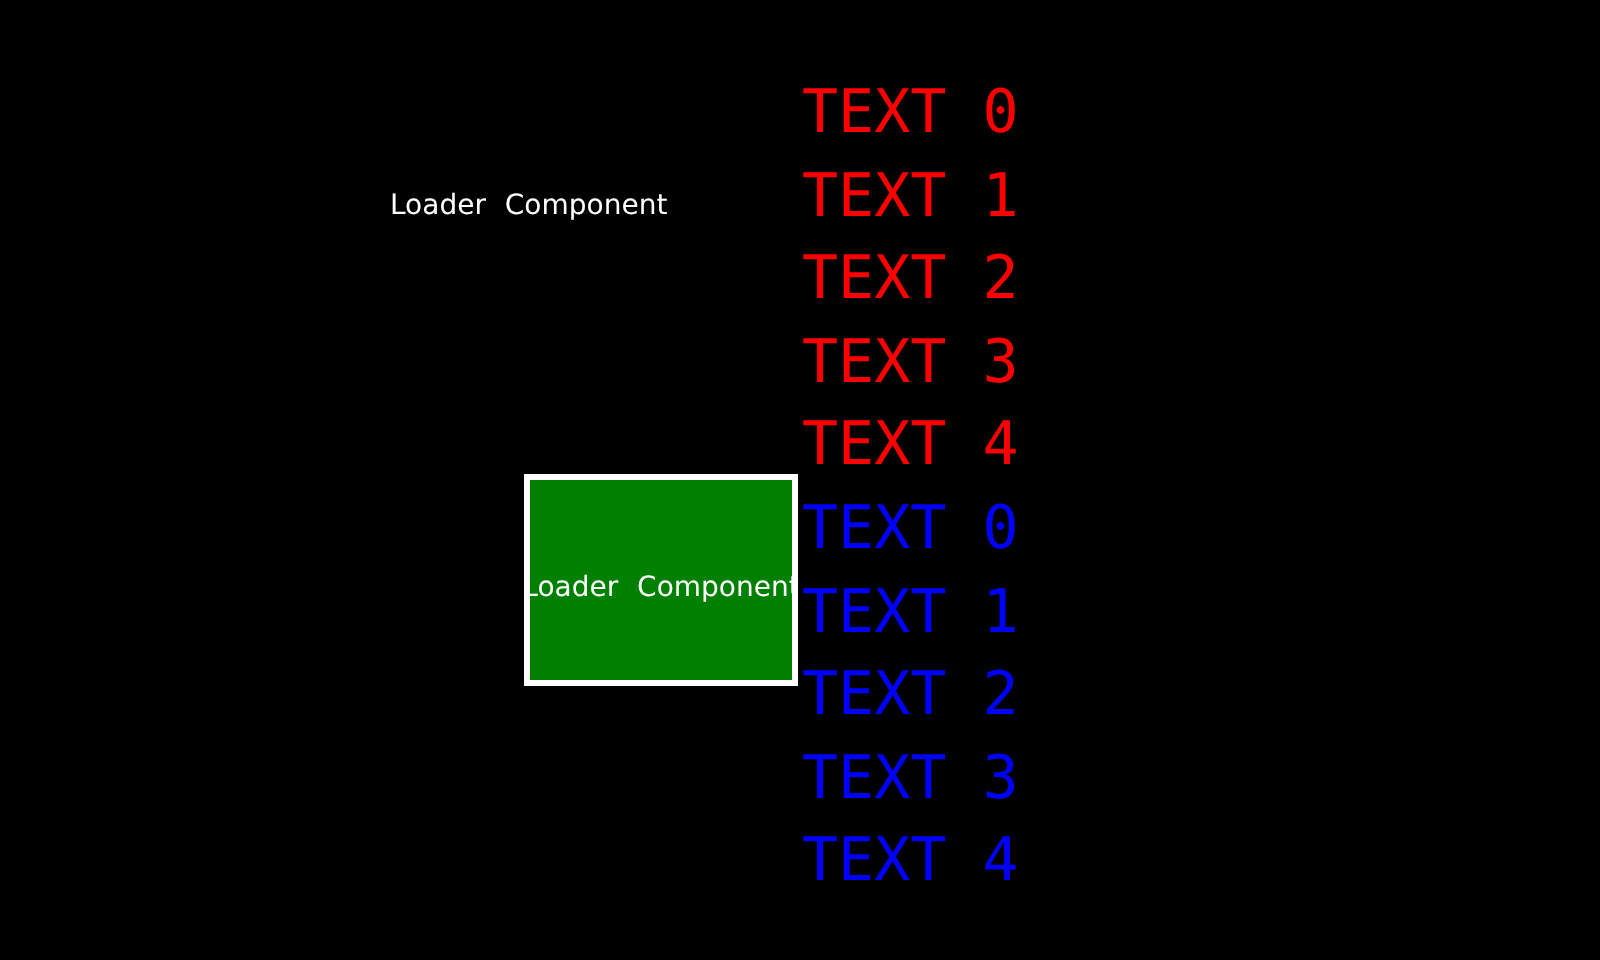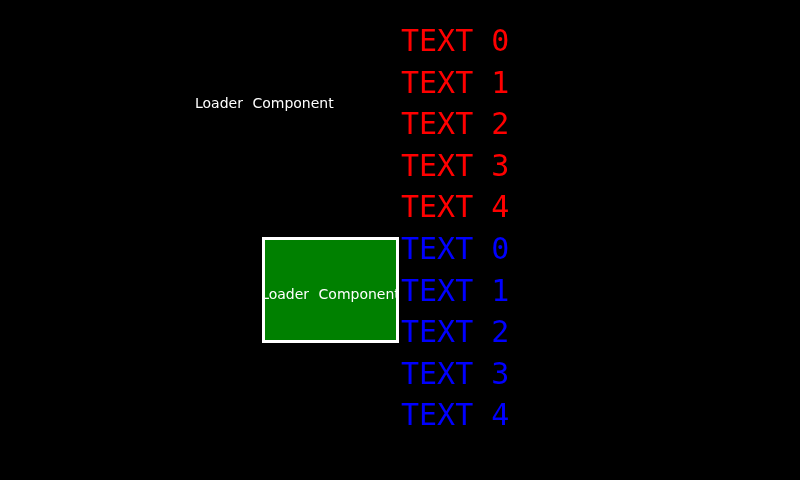--- a/index.html
+++ b/index.html
@@ -43,21 +43,21 @@
   .loader-box-label {
     font-size: 14px;
     color: #ffffff;
     word-spacing: 5px;
     white-space: nowrap;
     padding-top: 7px;
   }
   .text-list {
     position: absolute;
     left: 401px;
-    top: 20px;
+    top: 36px;
     width: 399px;
   }
   .text-row {
     height: 41.6px;
     line-height: 41.6px;
     font-family: "DejaVu Sans Mono", monospace;
     font-size: 30px;
     white-space: pre;
   }
 </style>

